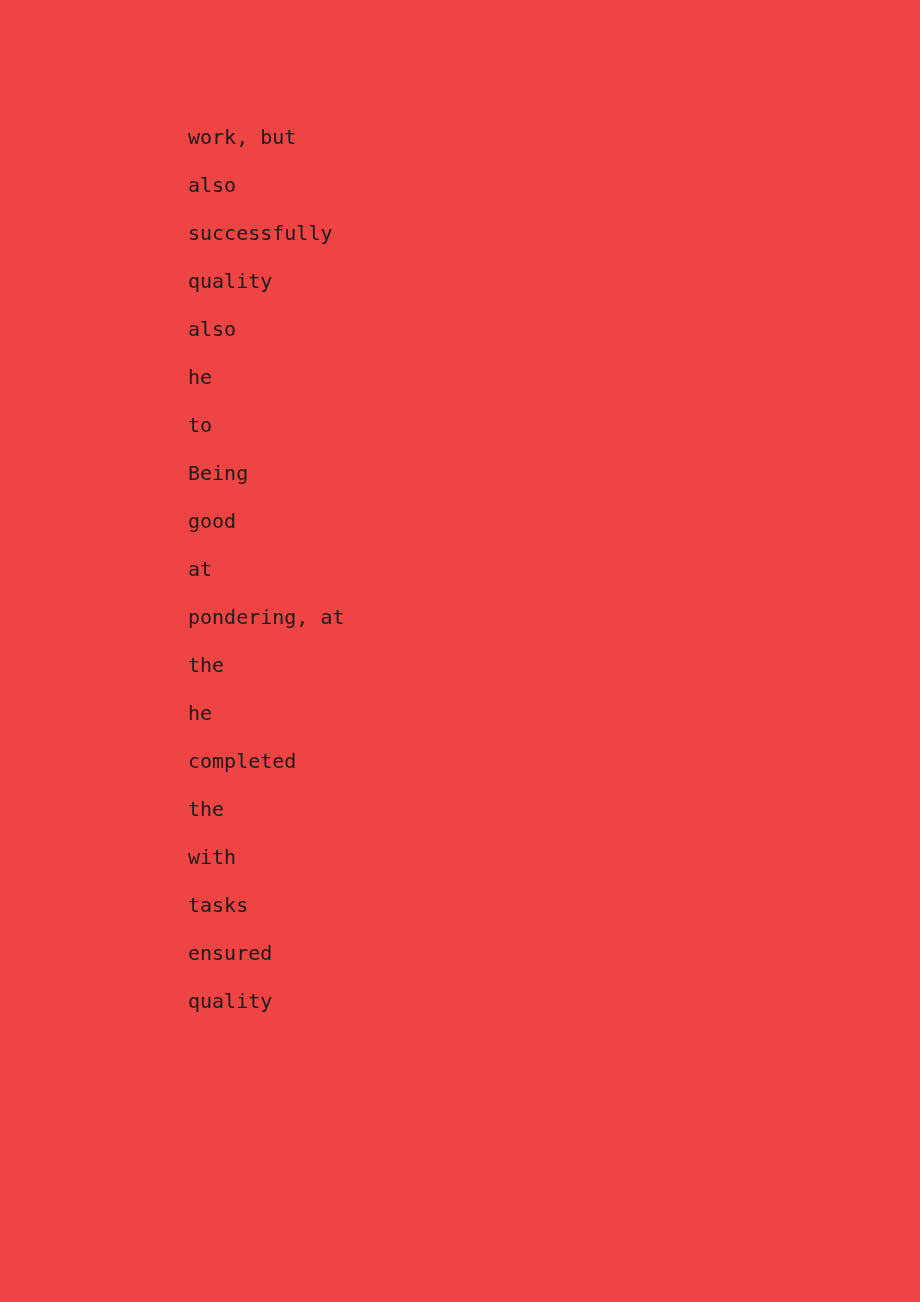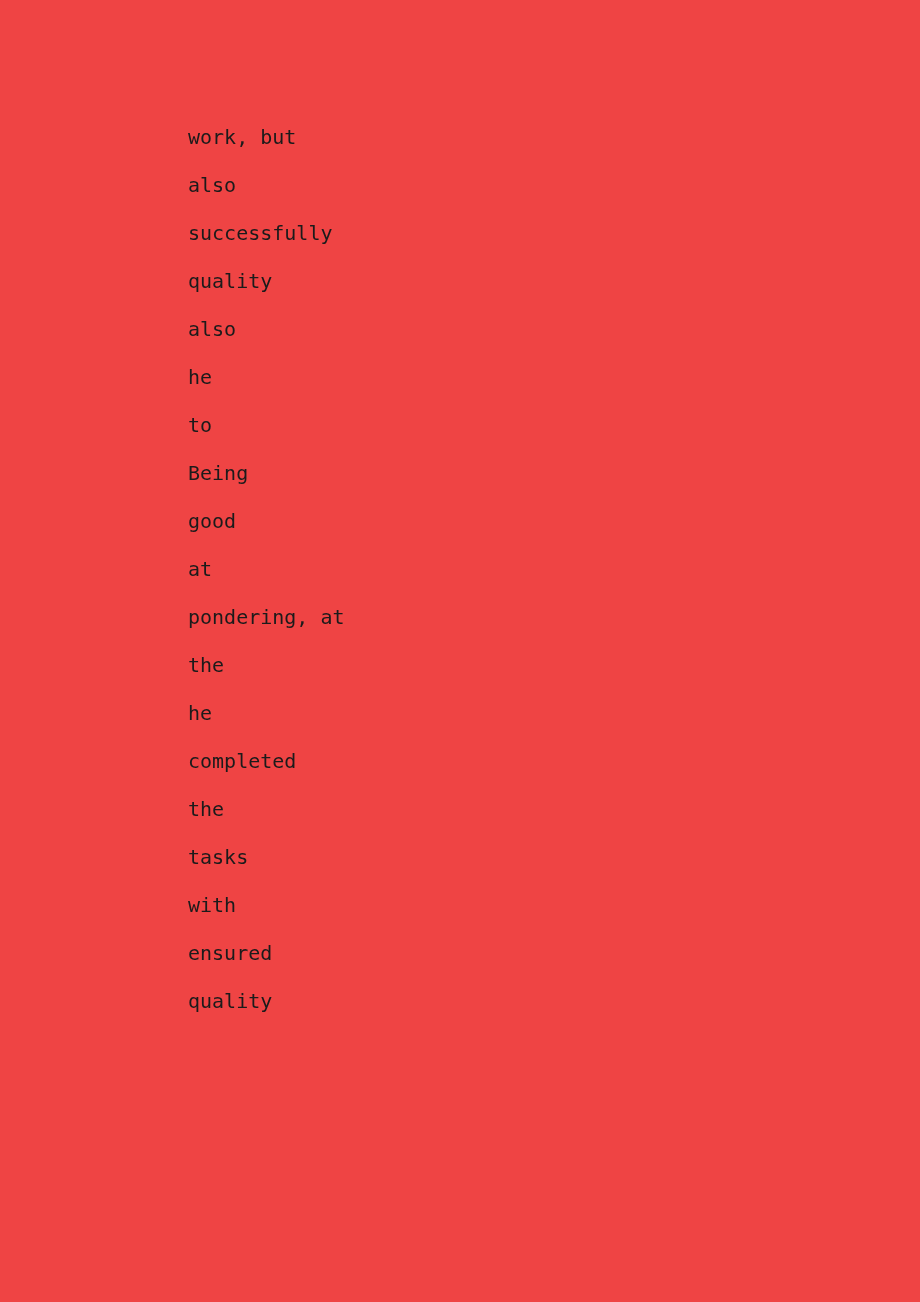--- a/index.html
+++ b/index.html
@@ -58,19 +58,19 @@
     <span class="text-line">he</span>
     <span class="text-line">to</span>
     <span class="text-line">Being</span>
     <span class="text-line">good</span>
     <span class="text-line">at</span>
     <span class="text-line">pondering, at</span>
     <span class="text-line">the</span>
     <span class="text-line">he</span>
     <span class="text-line">completed</span>
     <span class="text-line">the</span>
+    <span class="text-line">with</span>
     <span class="text-line">tasks</span>
-    <span class="text-line">with</span>
     <span class="text-line">ensured</span>
     <span class="text-line">quality</span>
 
   </div>
 </div>
 
 </body></html>

